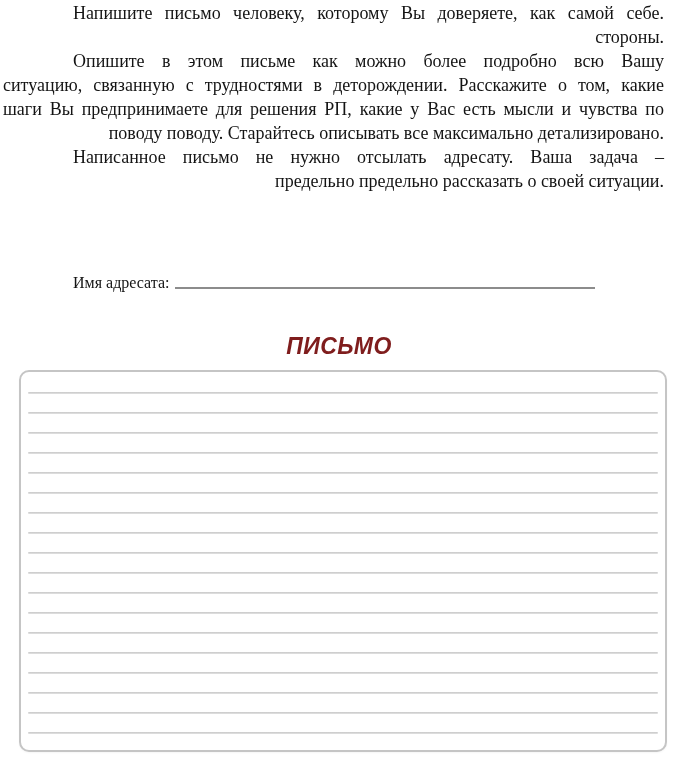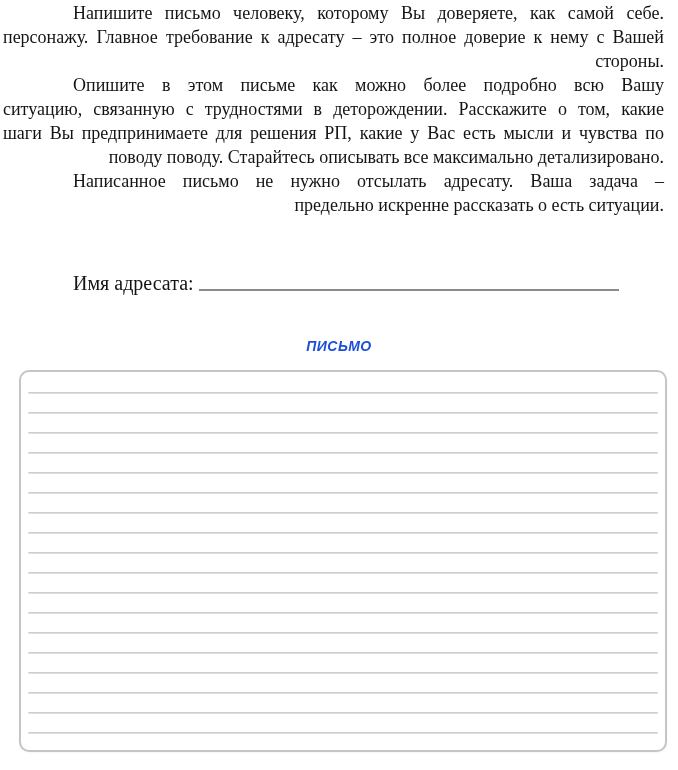--- a/index.html
+++ b/index.html
@@ -34,21 +34,21 @@
   }
   .tline.ind {
     text-indent: 70px;
   }
   .tline .it {
   }
   .addressee-row {
     position: absolute;
     left: 73px;
     top: 271px;
-    font-size: 20px;
+    font-size: 16px;
     line-height: 24px;
     white-space: nowrap;
   }
   .addressee-blank {
     display: inline-block;
     width: 420px;
     height: 2px;
     background: #8c8c8c;
     vertical-align: baseline;
     position: relative;
@@ -57,23 +57,23 @@
   }
   .letter-title {
     position: absolute;
     left: 0;
     top: 334px;
     width: 678px;
     text-align: center;
     font-family: "Liberation Sans", sans-serif;
     font-weight: 700;
     font-style: italic;
-    font-size: 14px;
+    font-size: 23px;
     line-height: 24px;
-    color: #1d4ed8;
+    color: #7f1d1d;
     letter-spacing: 0.5px;
   }
   .letter-box {
     position: absolute;
     left: 19px;
     top: 370px;
     width: 644px;
     height: 378px;
     border: 2px solid #c5c5c5;
     border-radius: 10px;
@@ -90,28 +90,27 @@
     margin-top: 20px;
   }
 </style>
 </head>
 <body>
 
 <div class="page">
 
   <div class="instructions">
       <div class="tline just ind"><span>Напишите письмо человеку, которому Вы доверяете, как самой себе.</span></div>
-      <div class="tline just"><span>персонажу. Главное требование к адресату – это полное доверие к нему с Вашей</span></div>
       <div class="tline"><span>стороны.</span></div>
       <div class="tline just ind"><span>Опишите в этом письме как можно более подробно всю Вашу</span></div>
       <div class="tline just"><span>ситуацию, связанную с трудностями в деторождении. Расскажите о том, какие</span></div>
       <div class="tline just"><span>шаги Вы предпринимаете для решения РП, какие у Вас есть мысли и чувства по</span></div>
       <div class="tline"><span>поводу поводу. Старайтесь описывать все максимально детализировано.</span></div>
       <div class="tline just ind"><span>Написанное письмо не нужно отсылать адресату. Ваша </span><span class="it">задача</span><span> –</span></div>
-      <div class="tline"><span>предельно искренне рассказать о есть ситуации.</span></div>
+      <div class="tline"><span>предельно предельно рассказать о своей ситуации.</span></div>
     </div>
 
   <div class="addressee-row">
     <span>Имя адресата:</span><span class="addressee-blank"></span>
   </div>
 
   <div class="letter-title">ПИСЬМО</div>
 
   <div class="letter-box">
       <div class="ruled-line"></div>

